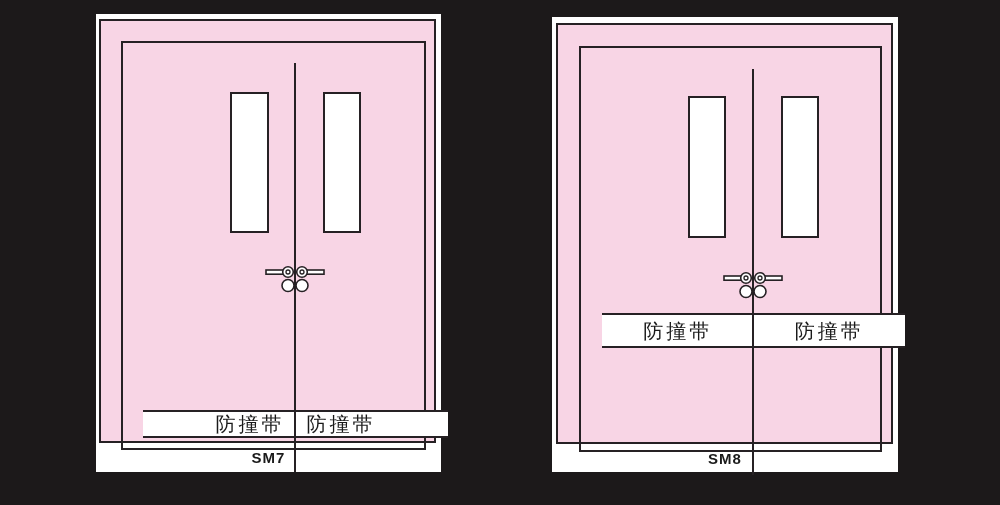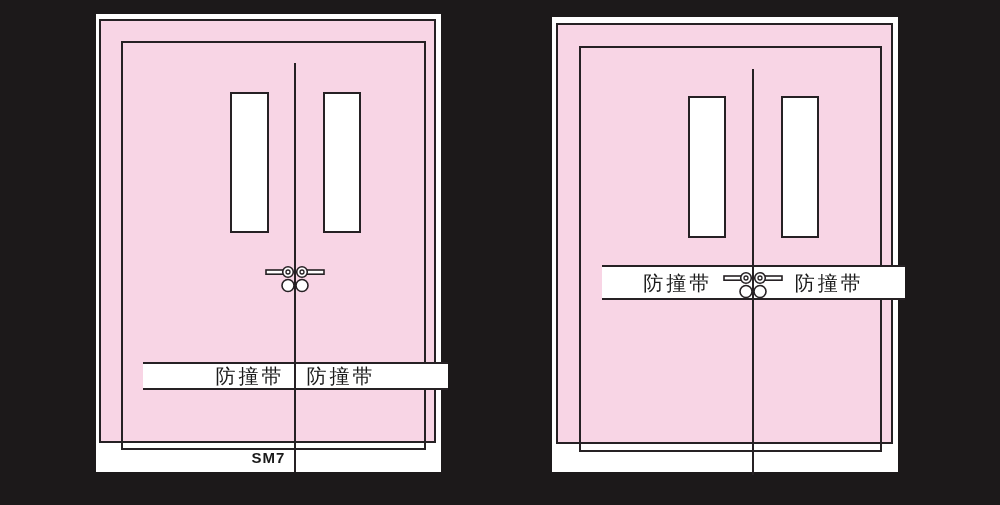--- a/index.html
+++ b/index.html
@@ -24,21 +24,21 @@
   .leaves{position:absolute;border:2px solid var(--outline,#262124);box-sizing:border-box;}
   .sm7 .leaves{left:20px;top:20px;width:305px;height:409px;}
   .sm8 .leaves{left:21px;top:21px;width:303px;height:406px;}
 
   .window{position:absolute;background:var(--panel-white,#fff);border:2px solid var(--outline,#262124);box-sizing:border-box;}
   .sm7 .win1{left:107px;top:49px;width:39px;height:141px;}
   .sm7 .win2{left:200px;top:49px;width:38px;height:141px;}
   .sm8 .win1{left:107px;top:48px;width:38px;height:142px;}
   .sm8 .win2{left:200px;top:48px;width:38px;height:142px;}
 
-  .band{position:absolute;background:var(--panel-white,#fff);border-top:2px solid var(--outline,#262124);border-bottom:2px solid var(--outline,#262124);box-sizing:border-box;display:flex;}
+  .band{position:absolute;background:var(--panel-white,#fff);border-top:2px solid var(--outline,#262124);border-bottom:2px solid var(--outline,#262124);box-sizing:border-box;display:flex;margin-top:48px;}
   .sm7 .band{left:20px;top:319px;width:305px;height:28px;}
   .sm8 .band{left:21px;top:217px;width:303px;height:35px;}
   .band .half{width:50%;display:flex;align-items:center;}
   .sm7 .half-l{justify-content:flex-end;padding-right:10px;}
   .sm7 .half-r{justify-content:flex-start;padding-left:12px;}
   .sm8 .half-l{justify-content:center;}
   .sm8 .half-r{justify-content:center;}
   .band-text{font-family:"Liberation Serif","DejaVu Serif",serif;font-size:20px;color:var(--label-text,#1a1a1a);letter-spacing:3px;white-space:nowrap;line-height:1;}
 
   .centerline{position:absolute;width:2px;background:var(--outline,#262124);}
@@ -125,15 +125,16 @@
           </g>
           <g>
               <circle cx="25" cy="23.5" r="6"></circle>
             </g>
           <g>
               <circle cx="39" cy="23.5" r="6"></circle>
             </g>
         </svg>
       </div>
     </div>
+    <div class="caption">SM8</div>
   </div>
 
 </div>
 
 </body></html>

